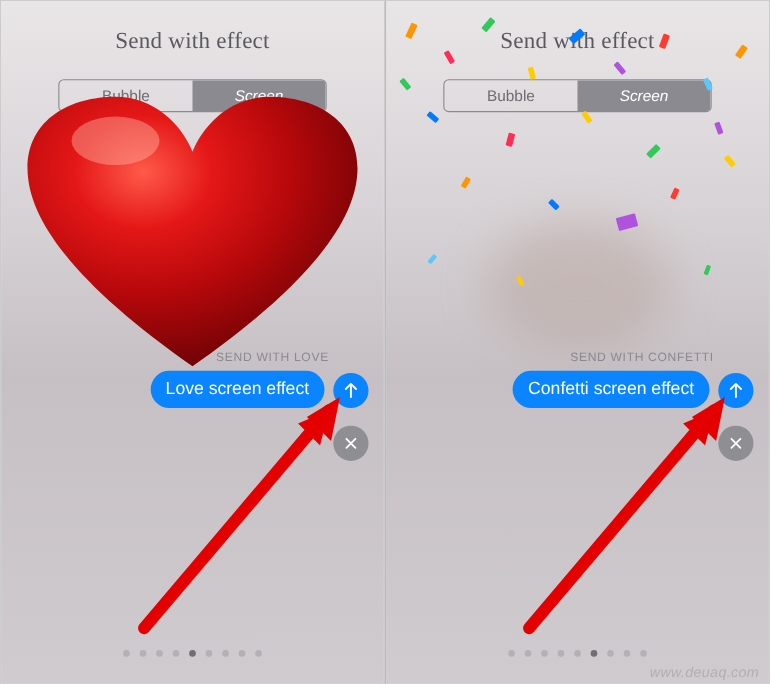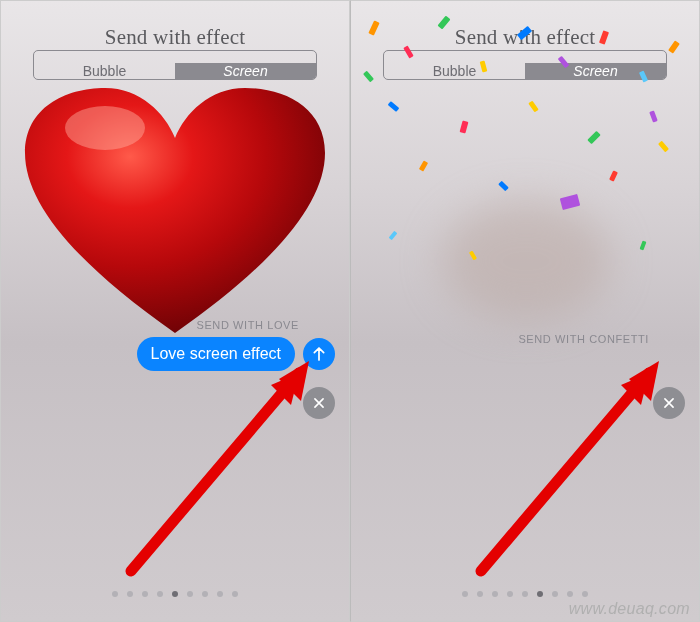--- a/index.html
+++ b/index.html
@@ -26,28 +26,27 @@
     padding-top: 24px;
   }
   .title {
     font-size: 21px;
     font-weight: 400;
     color: #5a5a5e;
     letter-spacing: 0.2px;
     font-family: Liberation Serif, serif;
   }
   .seg {
-    margin: 0 auto 0;
-    width: 284px;
+    margin: 22px auto 0;
+    width: 244px;
     height: 30px;
     border: 1px solid #8b8a90;
     border-radius: 5px;
     display: flex;
     overflow: hidden;
-    align-items: flex-end;
   }
   .seg-item {
     flex: 1;
     display: flex;
     align-items: center;
     justify-content: center;
     font-size: 14px;
     color: #6d6c72;
     cursor: pointer;
   }
@@ -62,21 +61,21 @@
     left: 50%;
     transform: translateX(-50%);
     width: 320px;
     height: 260px;
   }
   .heart-svg { width: 100%; height: 100%; }
   .bubble-row {
     position: absolute;
     right: 14px;
     display: flex;
-    align-items: center;
+    align-items: flex-end;
     gap: 8px;
   }
   .effect-label {
     position: absolute;
     right: 50px;
     font-size: 11px;
     letter-spacing: 0.6px;
     color: #8a8990;
   }
   .bubble {
@@ -120,21 +119,21 @@
     pointer-events: none;
   }
   .confetti {
     position: absolute;
     border-radius: 1px;
   }
   .watermark {
     position: absolute;
     bottom: 4px;
     right: 10px;
-    font-size: 16px;
+    font-size: 13px;
     color: #b0b0b0;
     letter-spacing: 0.3px;
     font-style: italic;
   }
   .blur-blob {
     position: absolute;
     border-radius: 50%;
     filter: blur(20px);
   }
 </style>
@@ -230,22 +229,30 @@
   <div class="confetti" style="left:70px; top:160px; width:5px; height:10px; background:#ff9500; transform:rotate(30deg)"></div>
   <div class="confetti" style="left:150px; top:180px; width:5px; height:10px; background:#007aff; transform:rotate(-45deg)"></div>
   <div class="confetti" style="left:260px; top:170px; width:5px; height:10px; background:#ff3b30; transform:rotate(25deg)"></div>
   <div class="confetti" style="left:210px; top:195px; width:18px; height:12px; background:#af52de; transform:rotate(-15deg)"></div>
   <div class="confetti" style="left:40px; top:230px; width:4px; height:9px; background:#5ac8fa; transform:rotate(40deg)"></div>
   <div class="confetti" style="left:120px; top:250px; width:4px; height:9px; background:#ffcc00; transform:rotate(-30deg)"></div>
   <div class="confetti" style="left:290px; top:240px; width:4px; height:9px; background:#34c759; transform:rotate(20deg)"></div>
   <div class="confetti" style="left:310px; top:140px; width:5px; height:11px; background:#ffcc00; transform:rotate(-40deg)"></div>
   <div class="confetti" style="left:15px; top:70px; width:5px; height:11px; background:#34c759; transform:rotate(-40deg)"></div>
 
-  <div class="effect-label" style="top:332px">SEND WITH CONFETTI</div>
-
+  <div class="effect-label" style="top:318px">SEND WITH CONFETTI</div>
+
+  <div class="bubble-row" style="top:336px">
+    <div class="bubble">Confetti screen effect</div>
+    <div class="circ-btn send-btn">
+      <svg class="arrow-svg" viewBox="0 0 24 24">
+        <path d="M12 3 L5 10 M12 3 L19 10 M12 3 L12 21" stroke="#fff" stroke-width="2.6" stroke-linecap="round" fill="none"></path>
+      </svg>
+    </div>
+  </div>
 
   <div class="circ-btn close-btn" style="top:386px">
     <svg class="x-svg" viewBox="0 0 24 24">
       <path d="M5 5 L19 19 M19 5 L5 19" stroke="#fff" stroke-width="2.8" stroke-linecap="round"></path>
     </svg>
   </div>
 
   <svg class="red-arrow" style="left:120px; top:350px; width:210px; height:230px" viewBox="0 0 210 230">
     <path d="M10 220 L178 22" stroke="#e40000" stroke-width="11" stroke-linecap="round"></path>
     <polygon points="178,22 150,34 170,54" fill="#e40000"></polygon>

